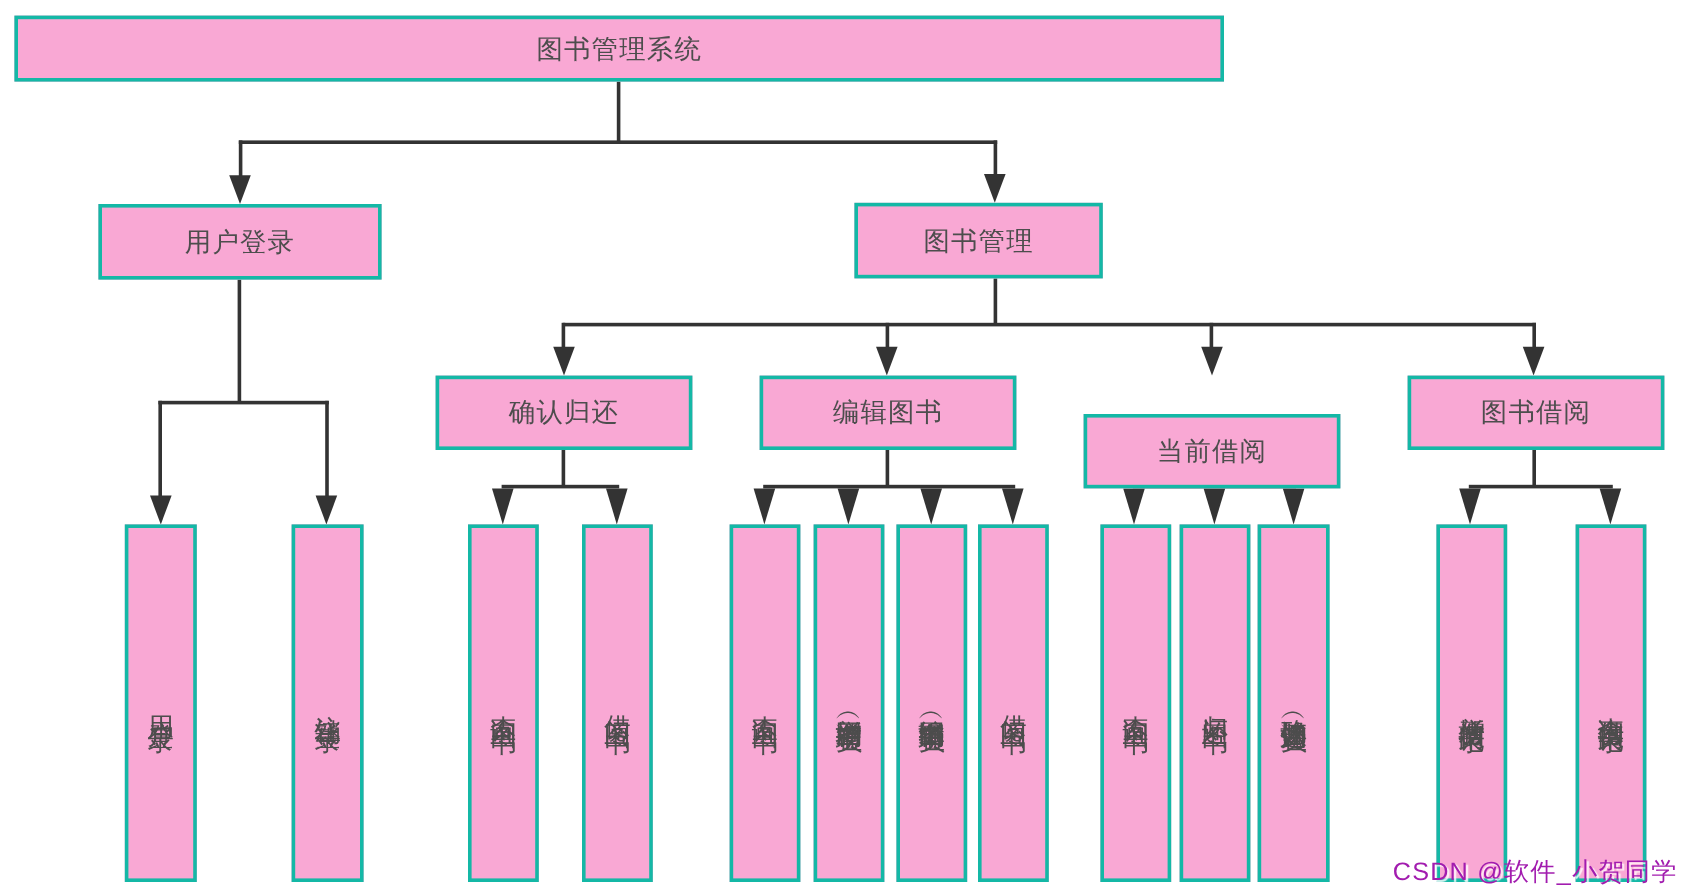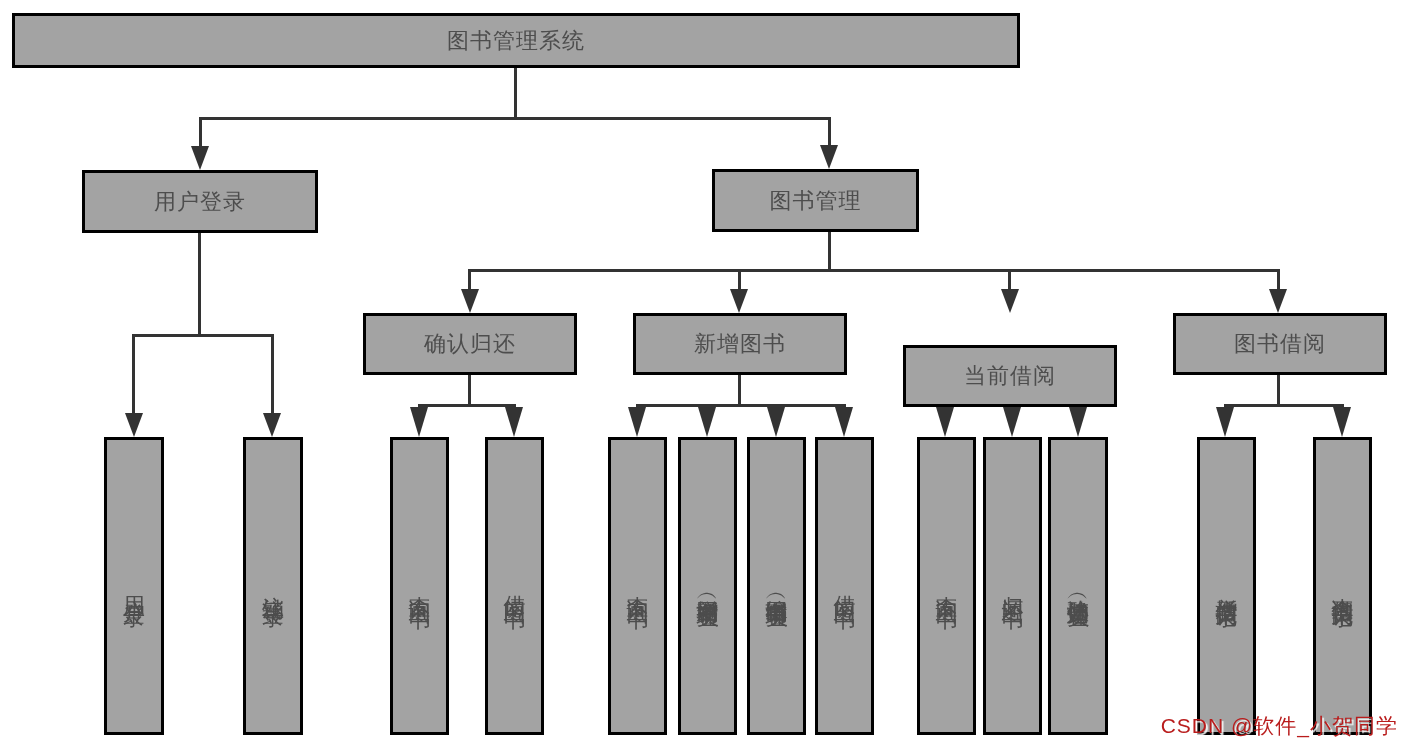--- a/index.html
+++ b/index.html
@@ -1,55 +1,55 @@
 <!DOCTYPE html>
 <html><head>
 <meta charset="utf-8">
 <style>
   html,body{margin:0;padding:0;background:#ffffff;}
   #canvas{
     position:relative;width:1405px;height:747px;background:#ffffff;overflow:hidden;
     font-family:"Liberation Sans","DejaVu Sans",sans-serif;
   }
   .box{
-    position:absolute;box-sizing:border-box;background:#a3a3a3;
-    border:3px solid #000000;color:#4d4d4d;
+    position:absolute;box-sizing:border-box;background:#f9a8d4;
+    border:3px solid #14b8a6;color:#4d4d4d;
     display:flex;align-items:center;justify-content:center;
     font-size:22px;letter-spacing:1px;z-index:2;
   }
   .vbox{
     writing-mode:vertical-rl;letter-spacing:4px;line-height:1;
     padding-top:4px;padding-bottom:4px;font-size:22px;
   }
   .hline{position:absolute;height:3px;background:#333333;z-index:1;}
   .vline{position:absolute;width:3px;background:#333333;z-index:1;}
   .arrow{
     position:absolute;width:0;height:0;z-index:1;
     border-left:9px solid transparent;border-right:9px solid transparent;
     border-top:24px solid #333333;
   }
   .arrow.tall{border-top-width:30px;}
   #watermark{
     position:absolute;right:7px;bottom:7px;z-index:5;
-    color:#b91c1c;font-size:21px;letter-spacing:1px;
+    color:#a21caf;font-size:21px;letter-spacing:1px;
     text-shadow:2px 2px 1px rgba(255,255,255,0.9);
   }
 </style>
 </head>
 <body>
 
 <div id="canvas">
 
   <div class="box" style="left:12px;top:13px;width:1008px;height:55px;">图书管理系统</div>
 
   <div class="box" style="left:82px;top:170px;width:236px;height:63px;">用户登录</div>
   <div class="box" style="left:712px;top:169px;width:207px;height:63px;">图书管理</div>
 
   <div class="box" style="left:363px;top:313px;width:214px;height:62px;">确认归还</div>
-  <div class="box" style="left:633px;top:313px;width:214px;height:62px;">新增图书</div>
+  <div class="box" style="left:633px;top:313px;width:214px;height:62px;">编辑图书</div>
   <div class="box" style="left:903px;top:313px;width:214px;height:62px;margin-top:32px;">当前借阅</div>
   <div class="box" style="left:1173px;top:313px;width:214px;height:62px;">图书借阅</div>
 
   <div class="box vbox" style="left:104px;top:437px;width:60px;height:298px;">用户登录</div>
   <div class="box vbox" style="left:243px;top:437px;width:60px;height:298px;">注销登录</div>
 
   <div class="box vbox" style="left:390px;top:437px;width:59px;height:298px;">查询图书</div>
   <div class="box vbox" style="left:485px;top:437px;width:59px;height:298px;">借阅图书</div>
 
   <div class="box vbox" style="left:608px;top:437px;width:59px;height:298px;">查询图书</div>

